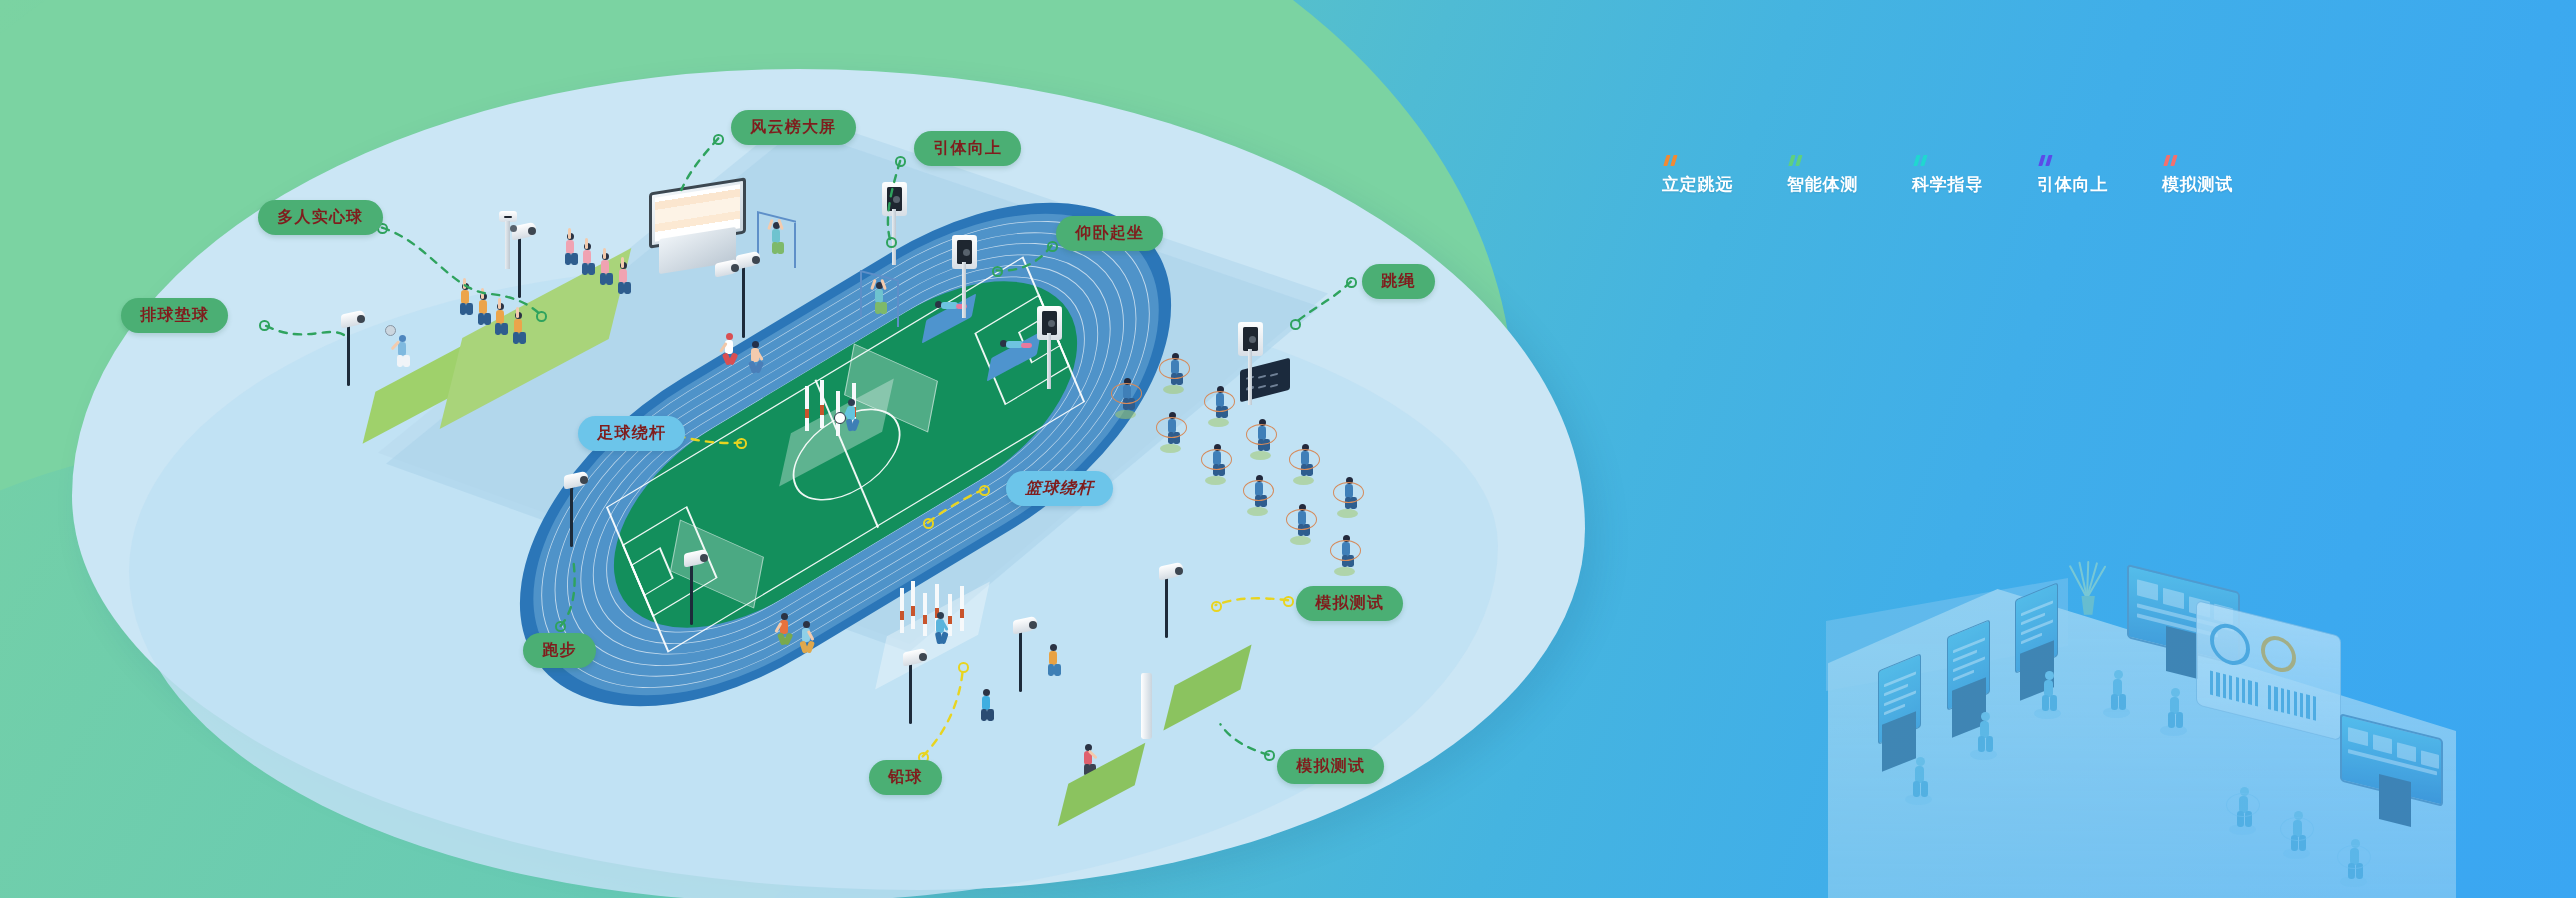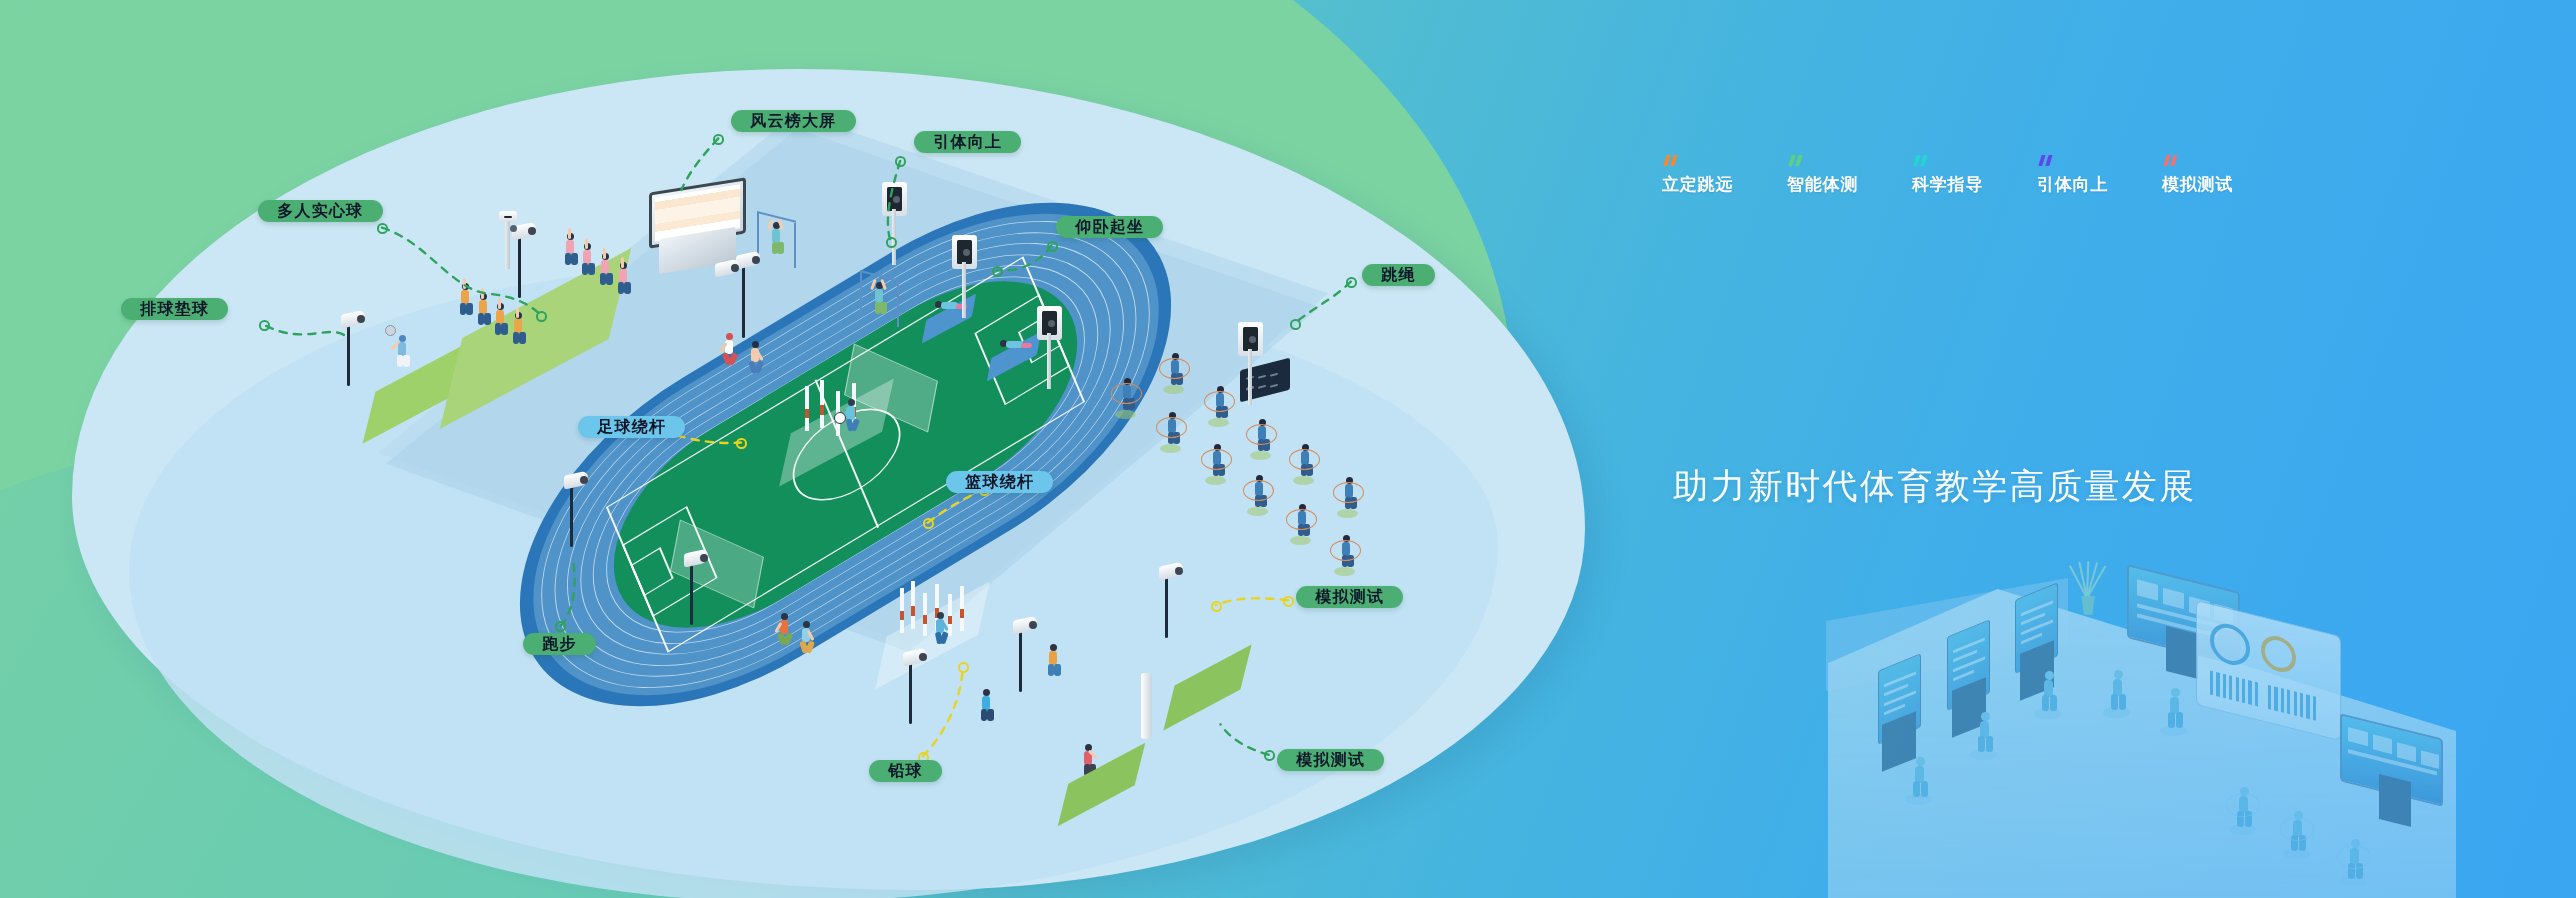--- a/index.html
+++ b/index.html
@@ -255,24 +255,24 @@
     position:absolute; width:10.5px; height:10.5px;
     border:2px solid #2FA35E; border-radius:50%;
     background:transparent;
   }
   .dot-ring.y { border-color:#E8D420; }
 
   
   .pill {
     position:absolute;
     display:flex; align-items:center; justify-content:center;
-    height: 22px;
+    height: 35px;
     padding: 0 19.3px;
     border-radius: 17.7px;
-    color:#0f172a;
+    color:#7f1d1d;
     font-size: 16px;
     font-weight: 700;
     letter-spacing: 1.2px;
     white-space: nowrap;
     background: #4BAF74;
     box-shadow: 0 2.4px 5.6px rgba(30,90,60,.18);
     z-index: 30;
   }
   .pill.blue {
     background: #6CC5EA;
@@ -871,21 +871,21 @@
   <div class="dot-ring y" style="left:1211px;top:601px;"></div>
 
   <div id="pill-host">
       <div class="pill" style="left: 121px; top: 298px;">排球垫球</div>
       <div class="pill" style="left: 258px; top: 200px;">多人实心球</div>
       <div class="pill" style="left: 731px; top: 110px;">风云榜大屏</div>
       <div class="pill" style="left: 914px; top: 131px;">引体向上</div>
       <div class="pill" style="left: 1056px; top: 216px;">仰卧起坐</div>
       <div class="pill" style="left: 1362px; top: 264px;">跳绳</div>
       <div class="pill blue" style="left: 578px; top: 416px;">足球绕杆</div>
-      <div class="pill blue" style="left: 946px; top: 471px;">篮球绕杆</div>
+      <div class="pill blue" style="left: 1006px; top: 471px; font-style: italic;">篮球绕杆</div>
       <div class="pill" style="left: 523px; top: 633px;">跑步</div>
       <div class="pill" style="left: 869px; top: 760px;">铅球</div>
       <div class="pill" style="left: 1296px; top: 586px;">模拟测试</div>
       <div class="pill" style="left: 1277px; top: 749px;">模拟测试</div>
     </div>
 
   <div class="nav">
     <div class="nav-item">
       <span class="nav-mark">
           <span id="m0a" style="background: rgb(240, 138, 52);"></span>
@@ -916,21 +916,20 @@
     </div>
     <div class="nav-item">
       <span class="nav-mark">
           <span id="m4a" style="background: rgb(242, 112, 110);"></span>
           <span id="m4b" style="background: rgb(242, 112, 110);"></span>
         </span>
       <span class="nav-label">模拟测试</span>
     </div>
   </div>
 
-  <div class="subhead">助力新时代体育教学高质量发展</div>
 
   <div class="gym">
     <div class="wall-l"></div>
     <div class="floor"></div>
 
     <div class="kioskv" style="left:17.7px;top:121px;">
       <div class="sc">
           <i style="left:4.8px;top:14.5px;width:32px;"></i>
           <i style="left:4.8px;top:24px;width:24px;"></i>
           <i style="left:4.8px;top:34px;width:32px;"></i>

